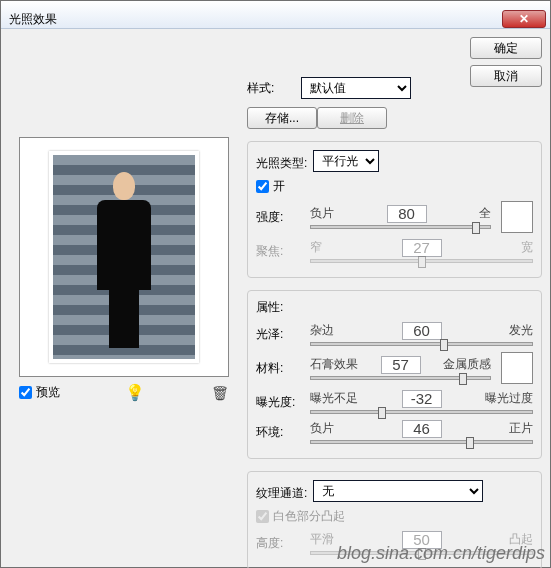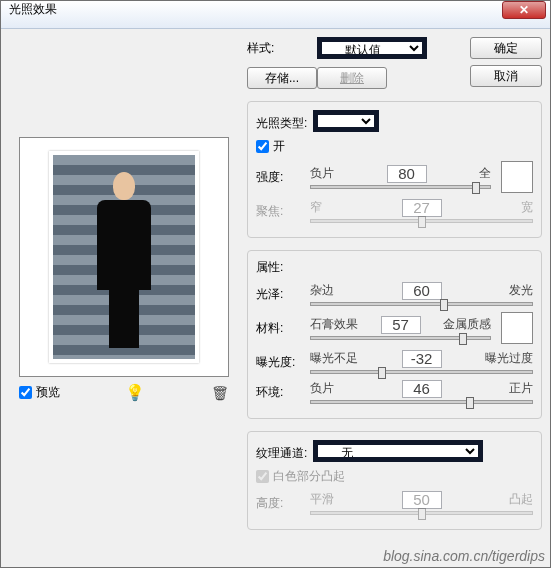--- a/index.html
+++ b/index.html
@@ -1,57 +1,57 @@
 <!DOCTYPE html>
 <html><head>
 <meta charset="utf-8">
 <style>
 *{box-sizing:border-box;font-family:"Microsoft YaHei",SimSun,Arial,sans-serif;font-size:12px;}
 body{margin:0;background:#ccc;width:551px;height:568px;position:relative;}
 .dialog{width:551px;height:568px;background:#f0f0f0;border:1px solid #707070;}
-.titlebar{height:28px;background:linear-gradient(#fff,#e4ecf7);display:flex;align-items:flex-start;padding:0 4px 0 8px;border-bottom:1px solid #b9c7d9;}
+.titlebar{height:28px;background:linear-gradient(#fff,#e4ecf7);display:flex;align-items:flex-end;padding:0 4px 0 8px;border-bottom:1px solid #b9c7d9;}
 .titlebar .title{flex:1;color:#000;}
 .close-btn{width:44px;height:18px;background:linear-gradient(#e2a09e,#c9302c);border:1px solid #93282c;border-radius:3px;display:flex;align-items:center;justify-content:center;color:#fff;font-weight:bold;font-size:11px;}
 .body{display:flex;padding:8px;gap:8px;}
 .left{width:230px;padding-top:100px;}
 .preview-box{width:210px;height:240px;border:1px solid #888;background:#fff;margin:0 auto 6px;display:flex;align-items:center;justify-content:center;}
 .photo{width:150px;height:212px;background:linear-gradient(180deg,#b8c4ce 0%,#9aa8b4 30%,#3a3a3a 70%,#1a1a1a 100%);position:relative;border:4px solid #fff;box-shadow:0 0 2px rgba(0,0,0,.3);overflow:hidden;display:flex;align-items:center;justify-content:center;}
 .stairs{position:absolute;inset:0;background:repeating-linear-gradient(180deg,#8a97a3 0 10px,#5a6876 10px 20px);}
 .figure{position:relative;width:60px;height:170px;}
 .fig-head{width:22px;height:28px;background:#e8c4a0;border-radius:50% 50% 45% 45%;margin:0 auto;}
 .fig-body{width:54px;height:90px;background:#0a0a0a;margin:0 auto;border-radius:8px 8px 0 0;position:relative;}
 .fig-legs{width:30px;height:60px;background:#0a0a0a;margin:-2px auto 0;}
 .below-preview{display:flex;align-items:center;justify-content:space-between;padding:0 10px;}
 .chk{display:flex;align-items:center;gap:4px;}
 .chk input{margin:0;}
 .bulb{font-size:16px;color:#666;}
 .trash{font-size:14px;color:#444;}
 .right{flex:1;display:flex;flex-direction:column;gap:6px;}
-.row{display:flex;align-items:center;gap:22px;}
+.row{display:flex;align-items:center;gap:6px;margin-top:40px;}
 .row label{min-width:48px;text-align:left;color:#000;}
-select{height:22px;border:5px solid #0f172a;background:#fff;padding:0 19px;}
+select{height:22px;border:1px solid #0f172a;background:#fff;padding:0 4px;}
 .btn{height:22px;border:1px solid #888;background:linear-gradient(#fff,#e3e3e3);border-radius:3px;display:inline-flex;align-items:center;justify-content:center;padding:0 4px;min-width:70px;}
 .btn.disabled{color:#999;text-decoration:underline;}
 .btn-col{display:flex;flex-direction:column;gap:6px;}
 .fieldset{border:1px solid #ccc;border-radius:4px;padding:8px 8px 8px 8px;position:relative;margin-top:6px;}
 .fieldset .legend-row{display:flex;align-items:flex-end;gap:6px;margin-bottom:6px;}
 .slider-row{display:flex;align-items:center;gap:6px;margin:6px 0;}
 .slider-row .lbl{width:48px;color:#000;}
 .slider-row .lbl.dim{color:#999;}
 .slider-area{flex:1;}
 .slider-labels{display:flex;justify-content:space-between;font-size:11px;color:#444;margin-bottom:0;}
 .slider-labels.dim span{color:#aaa;}
 .slider-labels .num{width:40px;height:18px;border:1px solid #abadb3;background:#fff;text-align:center;font-size:15px;line-height:16px;}
 .slider-labels .num.dim{color:#aaa;}
 .track{height:4px;background:#d0d0d0;border:1px solid #999;position:relative;margin-top:2px;}
 .track .thumb{position:absolute;top:-4px;width:8px;height:12px;background:#e8e8e8;border:1px solid #666;transform:translateX(-50%);}
 .track.dim{opacity:.5;}
 .swatch{width:32px;height:32px;border:1px solid #888;background:#fff;margin-left:4px;}
 .toprow{display:flex;justify-content:space-between;align-items:flex-start;}
-.watermark{position:absolute;bottom:4px;right:6px;color:#777;font-style:italic;font-size:14px;}
+.watermark{position:absolute;bottom:4px;right:6px;color:#777;font-style:italic;font-size:18px;}
 </style>
 </head>
 <body>
 
 <div class="dialog">
   <div class="titlebar">
     <span class="title">光照效果</span>
     <div class="close-btn">
         <span>✕</span>
       </div>

